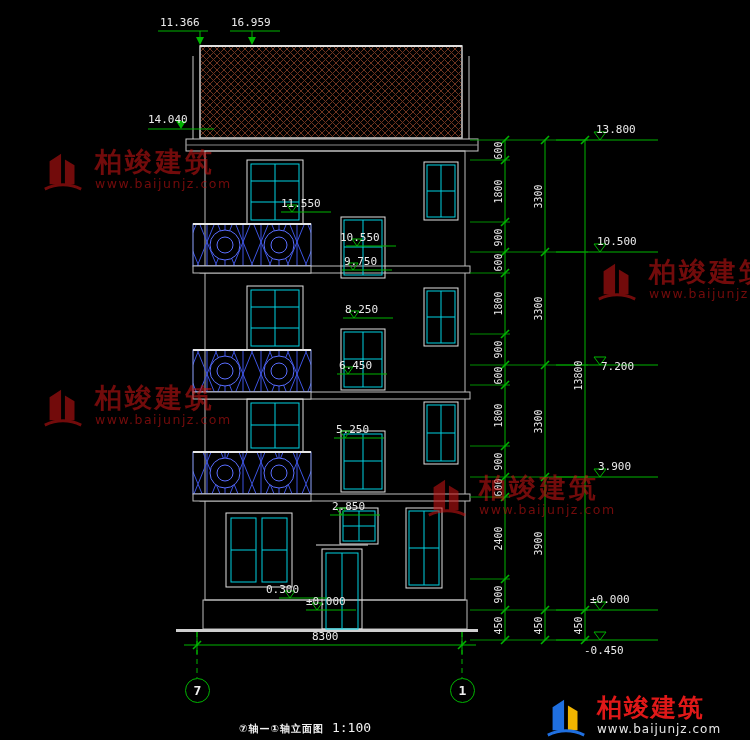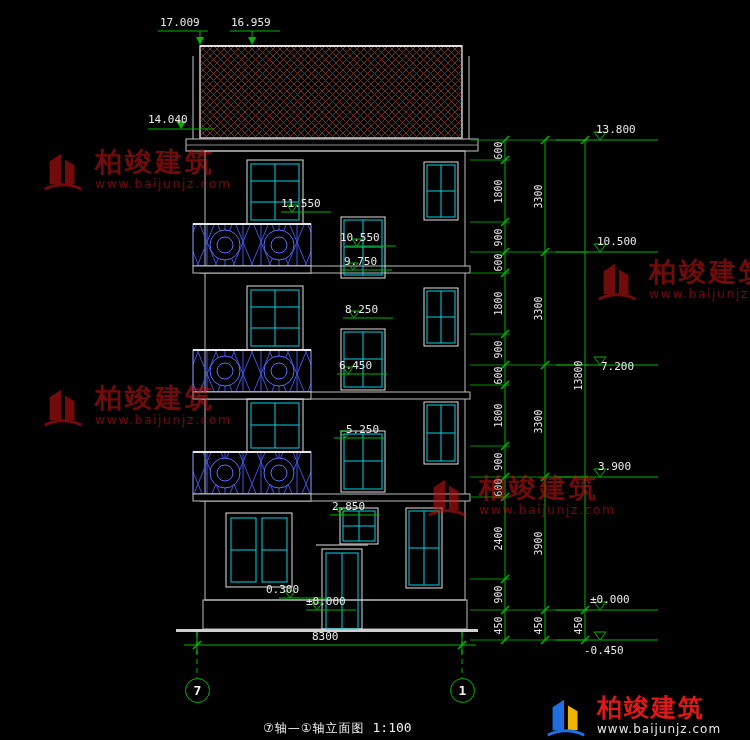--- a/index.html
+++ b/index.html
@@ -5,21 +5,21 @@
   html,body{margin:0;padding:0;background:#000;}
   #stage{position:relative;width:750px;height:740px;background:#000;overflow:hidden;
          font-family:"DejaVu Sans",sans-serif;}
   #drawing{position:absolute;left:0;top:0;}
   .lbl{position:absolute;font:11px "DejaVu Sans Mono",monospace;color:#ebebeb;white-space:nowrap;line-height:13px;}
   .rot{width:36px;text-align:center;font-size:10px;transform:rotate(-90deg);transform-origin:center;}
   .axis-bubble{position:absolute;width:23px;height:23px;border:1.6px solid #00b400;border-radius:50%;
      color:#f0f0f0;font:bold 13px "DejaVu Sans Mono",monospace;display:flex;align-items:center;justify-content:center;}
   #title-block{position:absolute;left:233px;top:717px;color:#f2f2f2;border-bottom:2px solid #dcdcdc;
      padding:0 6px 5px 6px;white-space:nowrap;}
-  #title-block .t{font-size:12px;font-weight:normal;letter-spacing:1px;margin-left:24px;}
+  #title-block .t{font-size:10px;font-weight:bold;letter-spacing:1px;}
   #title-block .s{font-size:13px;margin-left:8px;font-family:"DejaVu Sans Mono",monospace;margin-top:32px;}
   .wm{position:absolute;display:flex;align-items:center;gap:9px;opacity:.55;pointer-events:none;}
   .wm .wm-brand{font-size:27px;font-weight:bold;color:#cf1515;letter-spacing:3px;line-height:1.1;}
   .wm .wm-url{font-size:12.5px;color:#cf1515;letter-spacing:1.5px;}
   #footer-brand{position:absolute;left:543px;top:692px;display:flex;align-items:center;gap:8px;}
   #footer-brand .fb-brand{font-size:25px;font-weight:bold;color:#e01818;letter-spacing:2px;line-height:1.1;}
   #footer-brand .fb-url{font-size:12px;color:#e6e6e6;letter-spacing:1px;}
 </style>
 </head>
 <body>
@@ -299,29 +299,29 @@
         <line x1="193" y1="649" x2="201" y2="641"></line>
           <line x1="458" y1="649" x2="466" y2="641"></line>
       </g>
 
       <line x1="197" y1="632" x2="197" y2="678" stroke-dasharray="5,4"></line>
       <line x1="462" y1="632" x2="462" y2="678" stroke-dasharray="5,4"></line>
     </g>
   </svg>
 
   <div id="ann-layer">
-      <span class="lbl" style="left: 160px; top: 16px;">17.009</span>
+      <span class="lbl" style="left: 160px; top: 16px;">11.366</span>
       <span class="lbl" style="left: 231px; top: 16px;">16.959</span>
       <span class="lbl" style="left: 148px; top: 113px;">14.040</span>
       <span class="lbl" style="left: 281px; top: 197px;">11.550</span>
       <span class="lbl" style="left: 340px; top: 231px;">10.550</span>
       <span class="lbl" style="left: 344px; top: 255px;">9.750</span>
       <span class="lbl" style="left: 345px; top: 303px;">8.250</span>
       <span class="lbl" style="left: 339px; top: 359px;">6.450</span>
-      <span class="lbl" style="left: 346px; top: 423px;">5.250</span>
+      <span class="lbl" style="left: 336px; top: 423px;">5.250</span>
       <span class="lbl" style="left: 332px; top: 500px;">2.850</span>
       <span class="lbl" style="left: 266px; top: 583px;">0.300</span>
       <span class="lbl" style="left: 306px; top: 595px;">±0.000</span>
       <span class="lbl" style="left: 596px; top: 123px;">13.800</span>
       <span class="lbl" style="left: 597px; top: 235px;">10.500</span>
       <span class="lbl" style="left: 601px; top: 348px; margin-top: 12px;">7.200</span>
       <span class="lbl" style="left: 598px; top: 460px;">3.900</span>
       <span class="lbl" style="left: 590px; top: 593px;">±0.000</span>
       <span class="lbl" style="left: 584px; top: 644px;">-0.450</span>
       <span class="lbl" style="left: 312px; top: 630px;">8300</span>

